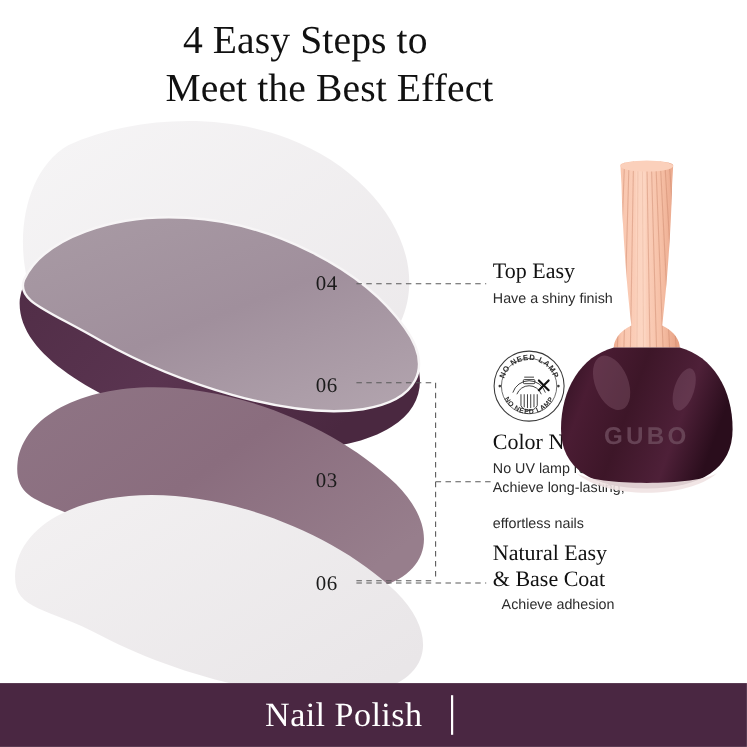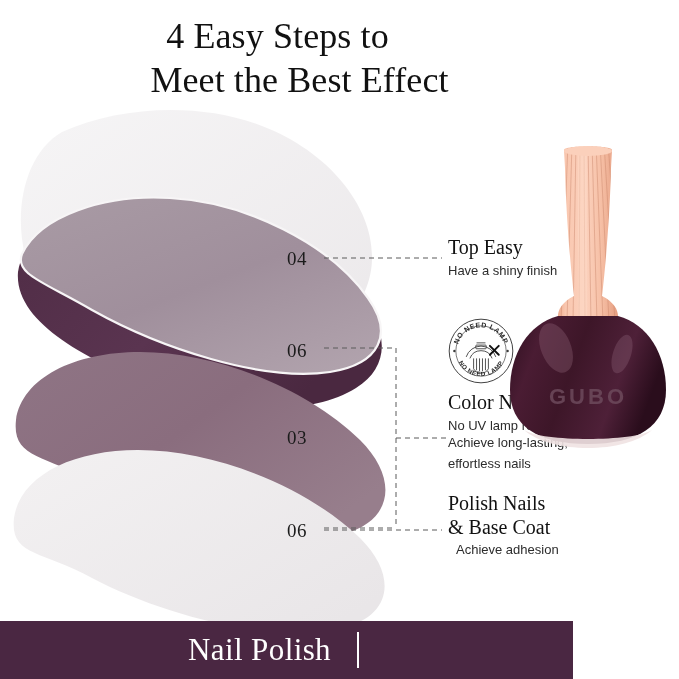--- a/index.html
+++ b/index.html
@@ -70,21 +70,21 @@
   #bottle { position:absolute; left:498px; top:42px; width:180px; height:330px; }
   #bottle svg { display:block; overflow:visible; }
 
   
   #badge { position:absolute; left:444px; top:214px; width:74px; height:74px; }
   #badge svg { display:block; overflow:visible; }
 
   
   #banner {
     position:absolute;
-    left:0; top:621px; width:573px; height:58px;
+    left:0; top:621px; width:679px; height:58px;
     background:#4a2742;
     display:flex;
     align-items:center;
     justify-content:center;
   }
   #banner .bn-text {
     font-family:"Liberation Serif", serif;
     color:#ffffff;
     font-size:31px;
     letter-spacing:0.4px;
@@ -227,25 +227,25 @@
 
   <div class="label-block" style="left:448px; top:136px;">
     <div class="label-head">Top Easy</div>
     <div class="label-sub">Have a shiny finish</div>
   </div>
 
   <div class="label-block" style="left:448px; top:291px;">
     <div class="label-head">Color Nail Polish</div>
     <div class="label-sub">No UV lamp required.</div>
     <div class="label-sub" style="margin-top:0;">Achieve long-lasting,</div>
-    <div class="label-sub" style="margin-top:4px;">effortless nails</div>
+    <div class="label-sub" style="margin-top:16px;">effortless nails</div>
   </div>
 
   <div class="label-block" style="left:448px; top:392px;">
-    <div class="label-head">Polish Nails</div>
+    <div class="label-head">Natural Easy</div>
     <div class="label-head">&amp; Base Coat</div>
     <div class="label-sub" style="margin-left:8px;">Achieve adhesion</div>
   </div>
 
   <div id="badge">
     <svg width="74" height="74" viewBox="0 0 100 100">
       <defs>
         <path id="arcTop" d="M 18 50 A 32 32 0 0 1 82 50"></path>
         <path id="arcBot" d="M 16 50 A 34 34 0 0 0 84 50"></path>
       </defs>

